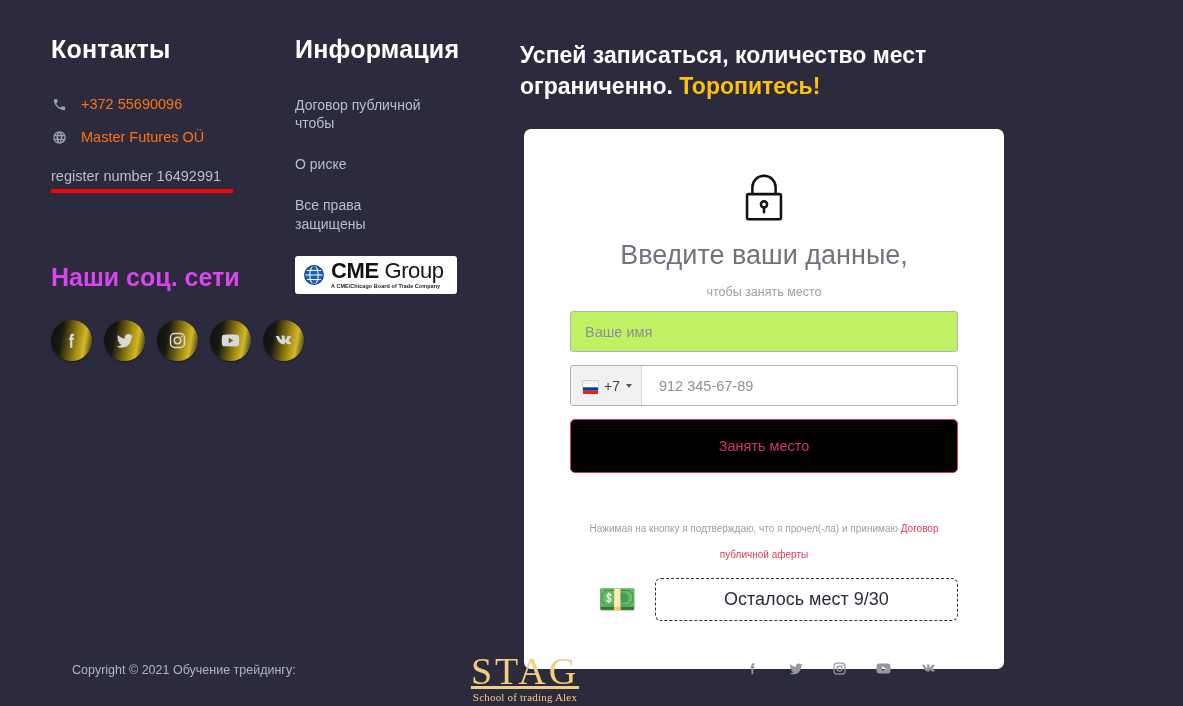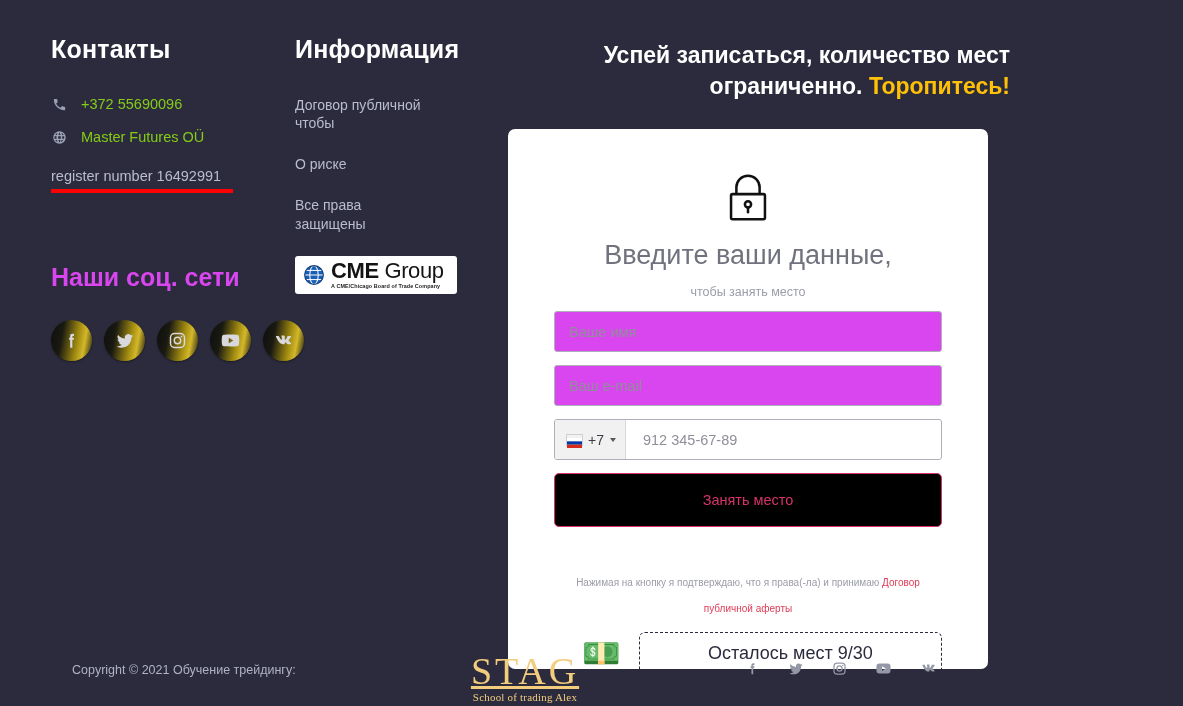--- a/index.html
+++ b/index.html
@@ -50,21 +50,21 @@
     list-style: none;
     margin: 0;
     padding: 0;
   }
   .contact-item {
     display: flex;
     align-items: center;
     gap: 13px;
     margin-bottom: 16px;
     font-size: 14.5px;
-    color: #84cc16;
+    color: #f97316;
     line-height: 1.2;
   }
   .contact-item .ci-icon {
     width: 17px;
     display: inline-flex;
     justify-content: center;
     align-items: center;
     color: #9ba0b3;
     flex: 0 0 17px;
   }
@@ -162,31 +162,31 @@
     white-space: nowrap;
     letter-spacing: 0.1px;
   }
 
   
   .headline {
     position: absolute;
     left: 520px;
     top: 40px;
     width: 490px;
-    text-align: right;
+    text-align: left;
     font-size: 23px;
     font-weight: bold;
     color: #ffffff;
     line-height: 1.33;
   }
   .headline .hl-accent { color: #ffc107; }
 
   .form-card {
     position: absolute;
-    left: 508px;
+    left: 524px;
     top: 129px;
     width: 480px;
     height: 540px;
     background: #ffffff;
     border-radius: 7px;
     box-sizing: border-box;
     padding: 38px 46px 0 46px;
   }
 
   .lock-wrap {
@@ -211,21 +211,21 @@
 
   .field {
     width: 100%;
     height: 41px;
     box-sizing: border-box;
     border: 1px solid #aeb0b8;
     border-radius: 3px;
     padding: 0 14px;
     font-size: 14.5px;
     color: #3b3d46;
-    background: #d946ef;
+    background: #bef264;
     font-family: "Liberation Sans", sans-serif;
     margin-bottom: 13px;
     display: block;
   }
   .field::placeholder { color: #8e9099; opacity: 1; }
 
   .phone-row {
     display: flex;
     width: 100%;
     height: 41px;
@@ -495,41 +495,40 @@
           <path d="M32 41.6v5.2" stroke-linecap="round"></path>
         </svg>
       </span>
     </div>
 
     <h3 class="card-title">Введите ваши данные,</h3>
     <div class="card-subtitle">чтобы занять место</div>
 
     <input class="field" type="text" placeholder="Ваше имя" style="">
 
-    <input class="field" type="email" placeholder="Ваш e-mail" style="">
 
     <div class="phone-row">
       <div class="phone-prefix">
         <span class="flag">
           <svg width="15" height="10" viewBox="0 0 15 10">
             <rect width="15" height="3.34" y="0" fill="#ffffff"></rect>
             <rect width="15" height="3.33" y="3.34" fill="#0039a6"></rect>
             <rect width="15" height="3.33" y="6.67" fill="#d52b1e"></rect>
           </svg>
         </span>
         <span>+7</span>
         <span class="caret"></span>
       </div>
       <input class="phone-input" type="tel" placeholder="912 345-67-89" style="">
     </div>
 
     <button class="submit-btn">Занять место</button>
 
     <div class="consent">
-      <span>Нажимая на кнопку я подтверждаю, что я права(-ла) и принимаю </span><a>Договор публичной аферты</a>
+      <span>Нажимая на кнопку я подтверждаю, что я прочел(-ла) и принимаю </span><a>Договор публичной аферты</a>
     </div>
 
     <div class="seats-row">
       <span class="money-emoji">💵</span>
       <div class="seats-box">Осталось мест 9/30</div>
     </div>
 
   </div>
 
   <div class="footer">

